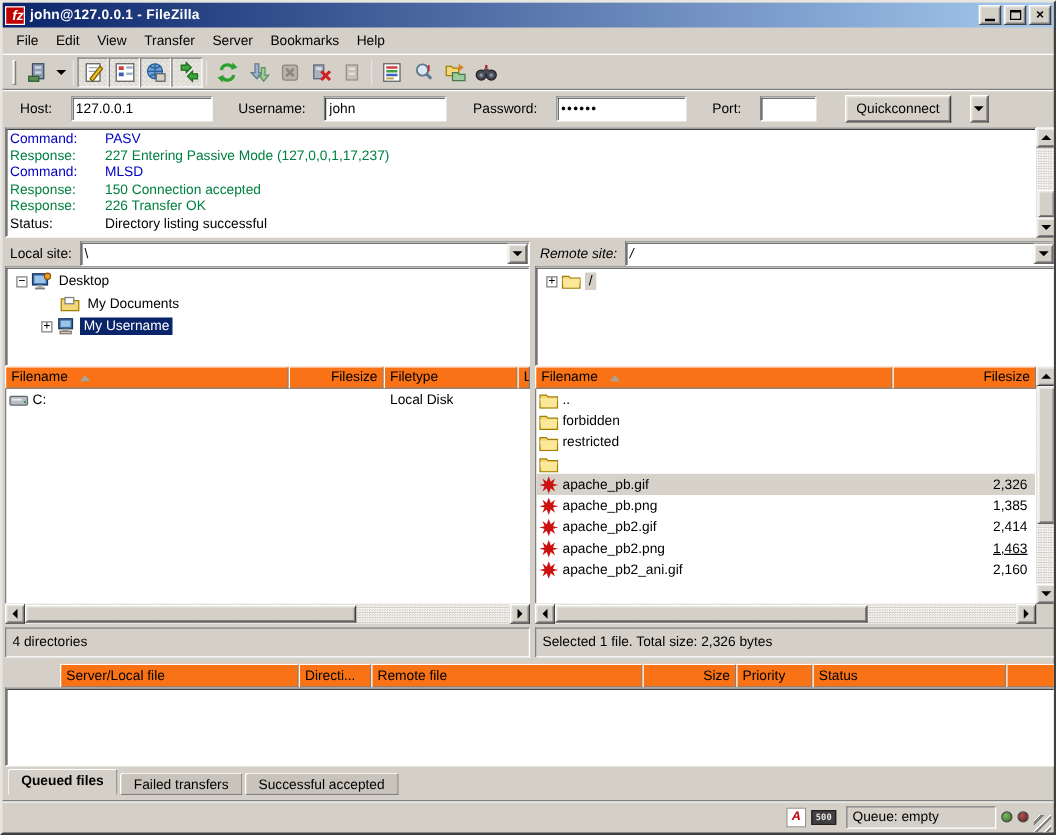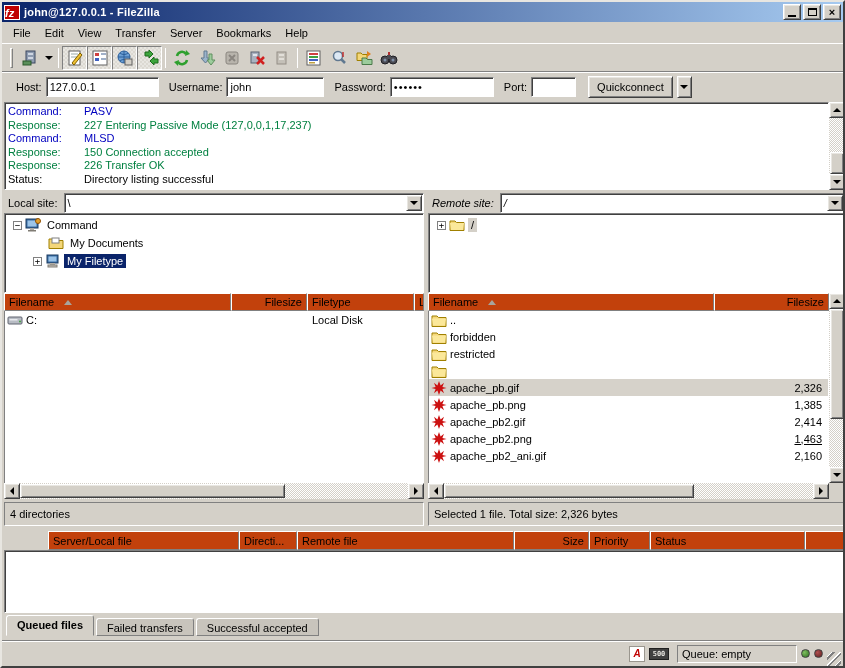--- a/index.html
+++ b/index.html
@@ -7,41 +7,41 @@
   body { font-family:"Liberation Sans", sans-serif; font-size:11px; color:#000; }
   #win {
     position:relative; width:845px; height:668px; background:#d4d0c8; overflow:hidden;
     border:2px solid; border-color:#e8e6e1 #404040 #404040 #e8e6e1;
   }
   .raised2 { background:#d4d0c8; border:1px solid; border-color:#fff #404040 #404040 #fff; box-shadow: inset 1px 1px 0 #e8e6e1, inset -1px -1px 0 #808080; }
   
   #titlebar { position:absolute; left:0; top:0; width:841px; height:20px;
     background:linear-gradient(90deg,#0a246a,#a6caf0); display:flex; align-items:center; padding:0 2px; }
   #fz-icon { width:16px; height:15px; background:#c00000; color:#fff; font-weight:bold; font-style:italic;
-    font-size:11px; line-height:14px; text-align:left; margin-right:4px; border:1px solid #fff; }
+    font-size:11px; line-height:14px; text-align:right; margin-right:4px; border:1px solid #fff; }
   #title-text { color:#fff; font-weight:bold; flex:1; letter-spacing:.2px; }
   .winbtn { width:18px; height:16px; margin-left:2px; display:flex; align-items:center; justify-content:center;
     font-weight:bold; font-size:11px; line-height:10px; }
   .glyph-min { width:8px; height:2px; background:#000; margin-top:8px; }
   .glyph-max { width:9px; height:8px; border:1px solid #000; border-top:2px solid #000; }
   
   #menubar { position:absolute; left:0; top:20px; width:841px; height:21px; display:flex; align-items:center; padding-left:4px; }
   .menu-item { padding:3px 7px; }
   
   #toolbar { position:absolute; left:0; top:41px; width:841px; height:28px; display:flex; align-items:center; padding-left:4px;
     border-top:1px solid #fff; }
   .grip { width:3px; height:20px; border:1px solid; border-color:#fff #808080 #808080 #fff; margin:0 4px; }
   .tbtn { width:25px; height:24px; display:flex; align-items:center; justify-content:center; }
   .tbtn.toggled { border:1px solid; border-color:#808080 #fff #fff #808080;
     background:repeating-conic-gradient(#e8e6e1 0% 25%, #dcd9d2 0% 50%) 0 0/4px 4px; }
   .tbtn.dropdown { width:13px; }
   .tsep { width:1px; height:20px; background:#808080; border-right:1px solid #fff; margin:0 3px; }
   .tbtn svg { display:block; }
   
-  #quickbar { position:absolute; left:0; top:69px; width:841px; height:30px; display:flex; align-items:center; gap:4px; padding-left:8px;
+  #quickbar { position:absolute; left:0; top:69px; width:841px; height:30px; display:flex; align-items:center; gap:15px; padding-left:8px;
     border-top:1px solid #808080; box-shadow:0 1px 0 #fff inset; }
   .qc-label { margin-left:6px; }
   .field { background:#fff; border:1px solid; border-color:#808080 #fff #fff #808080; box-shadow: inset 1px 1px 0 #404040;
     height:20px; padding:2px 3px; font-family:"Liberation Sans",sans-serif; font-size:11px; outline:none; }
   #host-input { width:113px; }
   #user-input { width:98px; }
   #pass-input { width:104px; letter-spacing:1px; }
   #port-input { width:45px; }
   #quickconnect-btn { height:22px; padding:2px 8px; font-size:11px; }
   #quickconnect-dd { height:22px; width:15px; display:flex; align-items:center; justify-content:center; }
@@ -84,21 +84,21 @@
     display:flex; align-items:center; justify-content:center; font-size:9px; line-height:7px; font-family:"DejaVu Sans Mono",monospace; }
   .tree-icon { width:16px; height:16px; flex:none; margin:0 3px; }
   .tree-label { padding:1px 3px; white-space:nowrap; }
   .sel-active { background:#0a246a; color:#fff; }
   .sel-inactive { background:#d4d0c8; }
   
   .listwrap { position:absolute; top:291px; }
   #local-list { left:2px; width:420px; }
   #remote-list { left:426px; width:417px; }
   .hdr-row { display:flex; height:18px; }
-  .hdr-cell { background:#c2410c; border:1px solid; border-color:#fff #808080 #808080 #fff; padding:2px 4px; display:flex; align-items:center;
+  .hdr-cell { background:#f97316; border:1px solid; border-color:#fff #808080 #808080 #fff; padding:2px 4px; display:flex; align-items:center;
     overflow:hidden; white-space:nowrap; }
   .hdr-right { justify-content:flex-end; }
   .sort-asc { width:0; height:0; border:4px solid transparent; border-bottom:5px solid #a8a49c; margin-left:10px; margin-top:-4px; }
   .list-body { background:#fff; border-left:1px solid #808080; border-right:1px solid #fff; overflow:hidden; }
   .file-row { display:flex; align-items:center; height:17px; white-space:nowrap; }
   .file-row.selected { background:#d6d2ca; }
   .file-icon { width:16px; height:14px; flex:none; margin:0 3px 0 2px; }
   .fcell-name { flex:1; overflow:hidden; }
   .fcell-size { text-align:right; padding-right:6px; flex:none; }
   .statusline { position:absolute; top:500px; height:24px; border:1px solid; border-color:#808080 #fff #fff #808080;
@@ -350,38 +350,38 @@
   <div id="local-tree" class="treebox">
     <div class="tree-row" style="padding-left:8px;">
       <div class="expander">−</div>
       <svg class="tree-icon" viewBox="0 0 16 16">
         <rect x="1" y="2" width="12" height="9" fill="#3a6ea5" stroke="#1a3a60"></rect>
         <rect x="2.5" y="3.5" width="9" height="6" fill="#9cc4e8"></rect>
         <rect x="5" y="11" width="4" height="2" fill="#b0aca4"></rect>
           <rect x="3" y="13" width="8" height="1.5" fill="#807c74"></rect>
         <circle cx="13" cy="4" r="2.5" fill="#e0a030" stroke="#905000"></circle>
       </svg>
-      <span class="tree-label">Command</span>
+      <span class="tree-label">Desktop</span>
     </div>
     <div class="tree-row" style="padding-left:40px;">
       <svg class="tree-icon" viewBox="0 0 16 16">
         <path d="M1 4h5l1.5 1.5H15v8H1z" fill="#f4d77a" stroke="#a08000"></path>
         <rect x="4" y="3" width="7" height="5" fill="#fff" stroke="#808080"></rect>
       </svg>
       <span class="tree-label">My Documents</span>
     </div>
     <div class="tree-row" style="padding-left:28px;">
       <div class="expander">+</div>
       <svg class="tree-icon" viewBox="0 0 16 16">
         <rect x="2" y="2" width="11" height="8" fill="#3a6ea5" stroke="#1a3a60"></rect>
         <rect x="3.5" y="3.5" width="8" height="5" fill="#9cc4e8"></rect>
         <rect x="5" y="10" width="5" height="2" fill="#b0aca4"></rect>
           <rect x="3" y="12" width="9" height="2" fill="#c8c4bc" stroke="#807c74"></rect>
       </svg>
-      <span class="tree-label sel-active">My Filetype</span>
+      <span class="tree-label sel-active">My Username</span>
     </div>
   </div>
 
   <div id="remote-tree" class="treebox">
     <div class="tree-row" style="padding-left:8px;">
       <div class="expander">+</div>
       <svg class="tree-icon" viewBox="0 0 16 16">
         <path d="M1 4h5l1.5 1.5H15v8H1z" fill="#f4d77a" stroke="#a08000"></path>
         <path d="M1 6 h14 l-1 7 H2z" fill="#fbe89a"></path>
       </svg>

